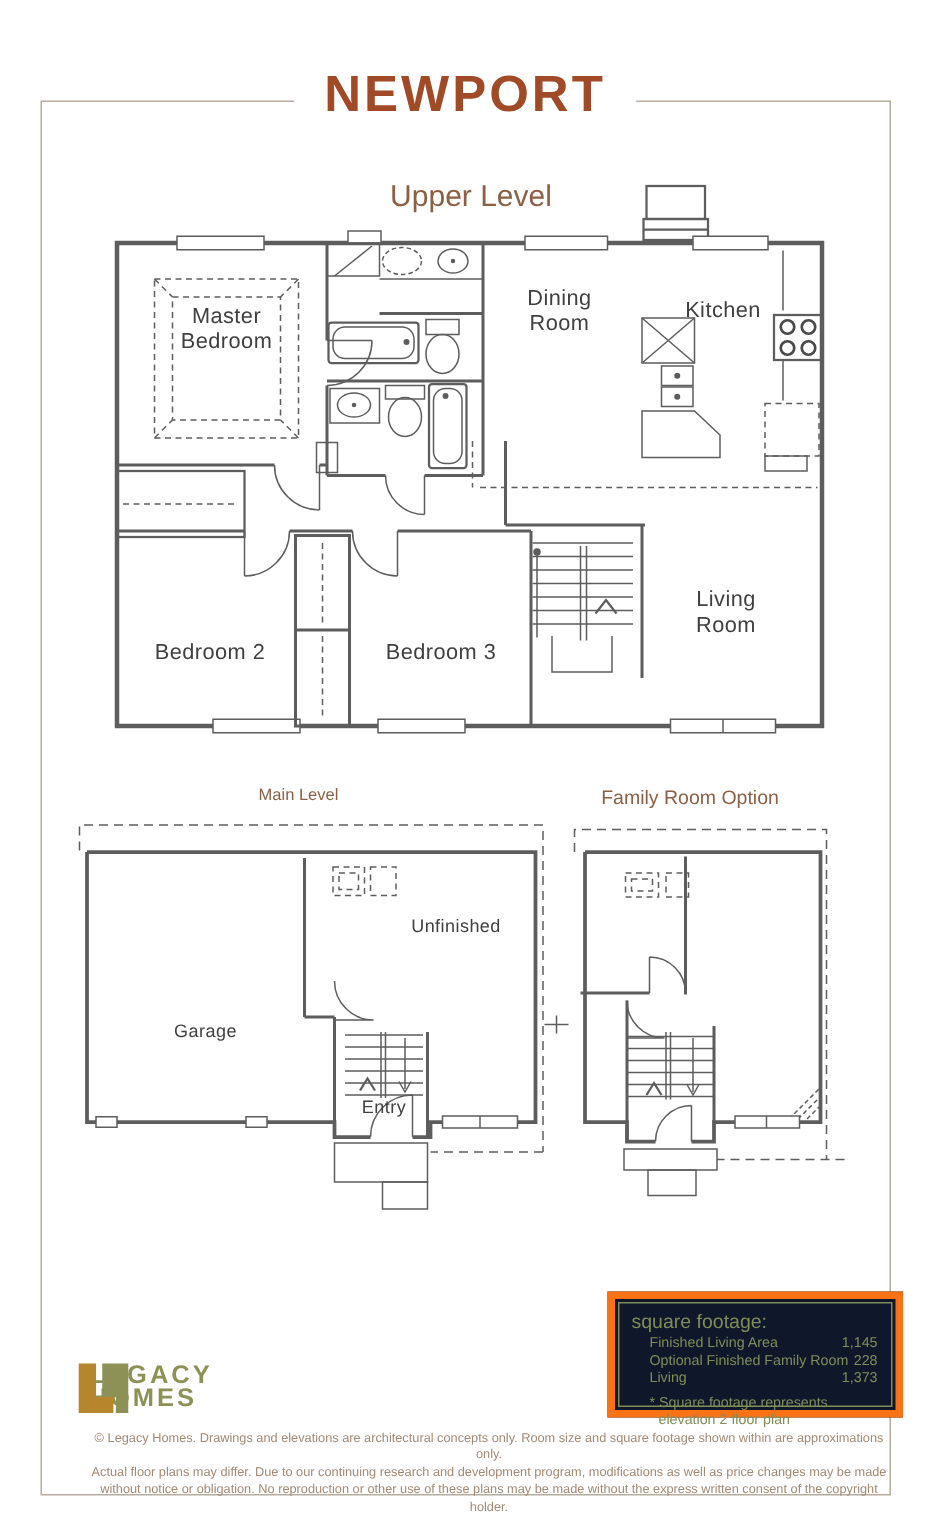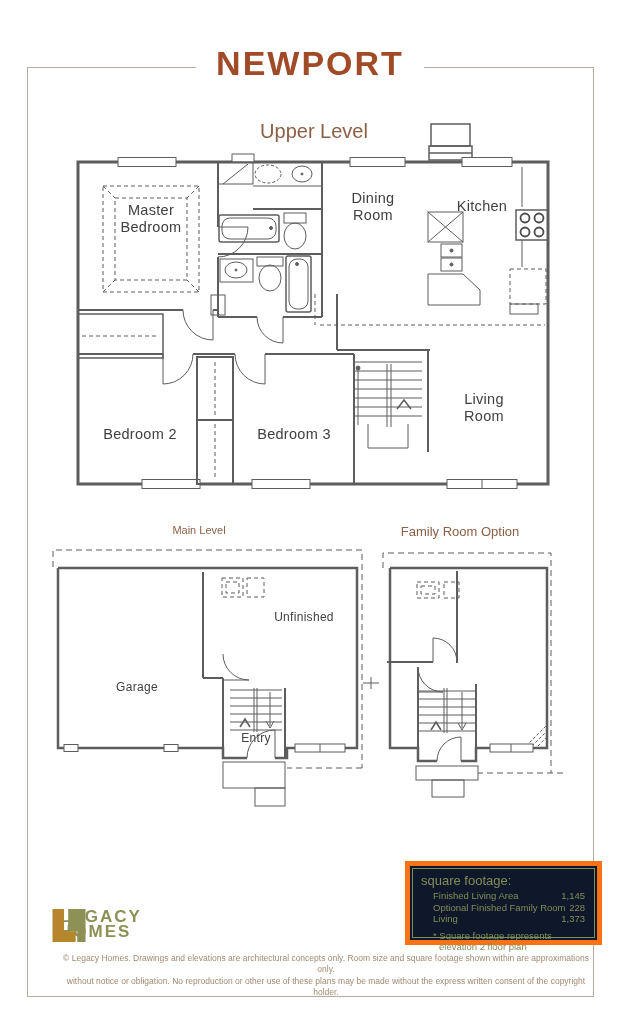--- a/index.html
+++ b/index.html
@@ -317,16 +317,17 @@
       <path d="M22,3 H43 V43 H33 V30 H22 Z" fill="#8e9156"></path>
     </svg>
     <div class="logo-text">
       <div>LEGACY</div>
       <div>HOMES</div>
     </div>
   </div>
 
   <div class="disclaimer">
     <div>© Legacy Homes. Drawings and elevations are architectural concepts only. Room size and square footage shown within are approximations only.</div>
+    <div>Actual floor plans may differ. Due to our continuing research and development program, modifications as well as price changes may be made</div>
     <div>without notice or obligation. No reproduction or other use of these plans may be made without the express written consent of the copyright holder.</div>
   </div>
 
 </div>
 
 </body></html>

